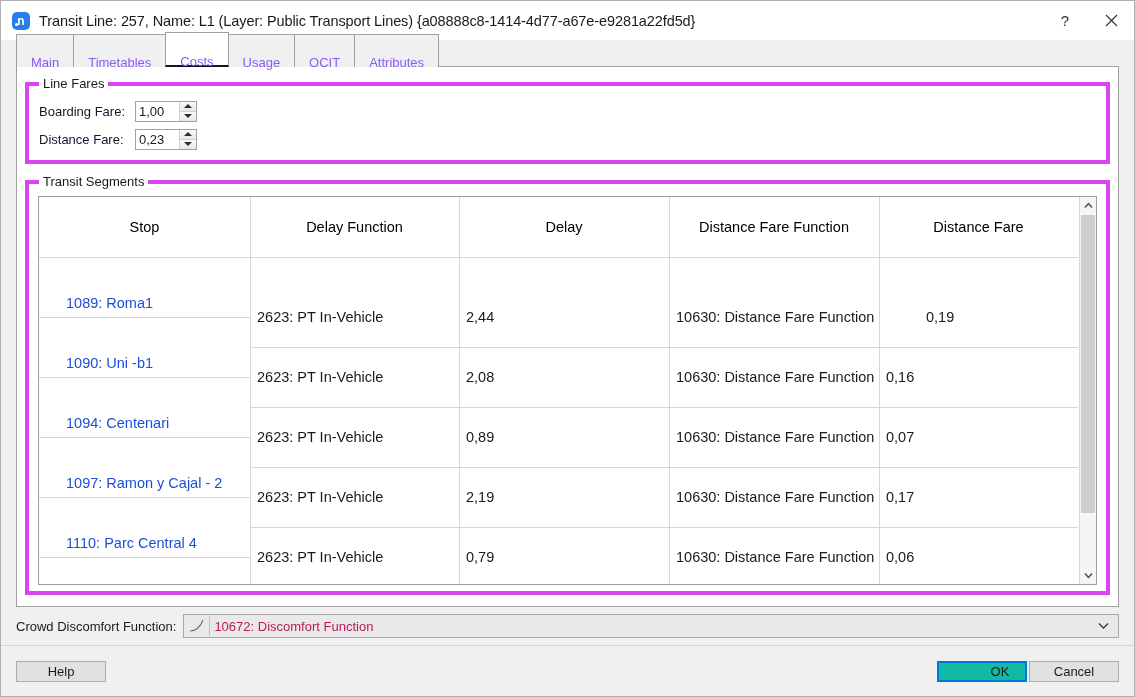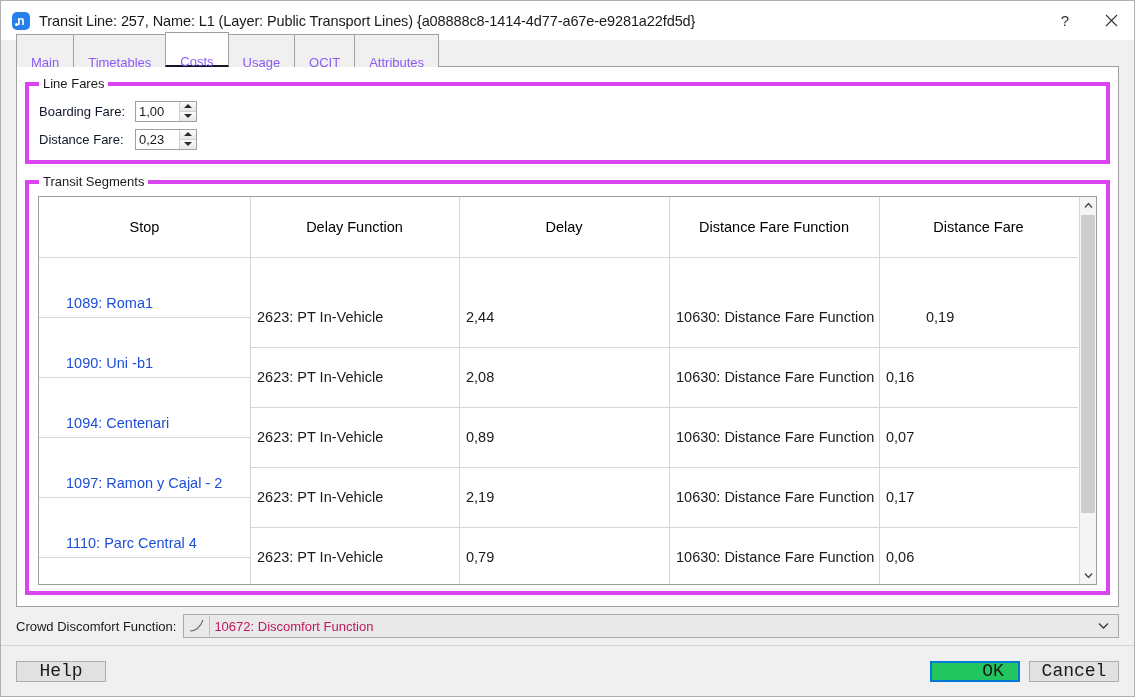--- a/index.html
+++ b/index.html
@@ -231,29 +231,29 @@
     height:50px;min-height:50px;
     border-top:1px solid #d4d4d4;
     display:flex;align-items:center;
     padding:0 15px;
     background:#f0f0f0;
   }
   .btn{
     height:21px;min-width:90px;
     border:1px solid #adadad;
     background:#e1e1e1;
-    font-family:Liberation Mono, monospace;font-size:18px;color:#1a1a1a;
+    font-family:Liberation Sans, sans-serif;font-size:13px;color:#1a1a1a;
     display:flex;align-items:center;justify-content:center;
     box-sizing:border-box;
   }
   .spacer{flex:1;}
   .btn.primary{
     border:2px solid #0078d7;
-    background:#22c55e;
-    margin-right:9px;
+    background:#14b8a6;
+    margin-right:2px;
     padding-left:36px;
   }
 </style>
 </head>
 <body>
 
 <div class="window">
 
   <div class="titlebar">
     <div class="app-icon">

